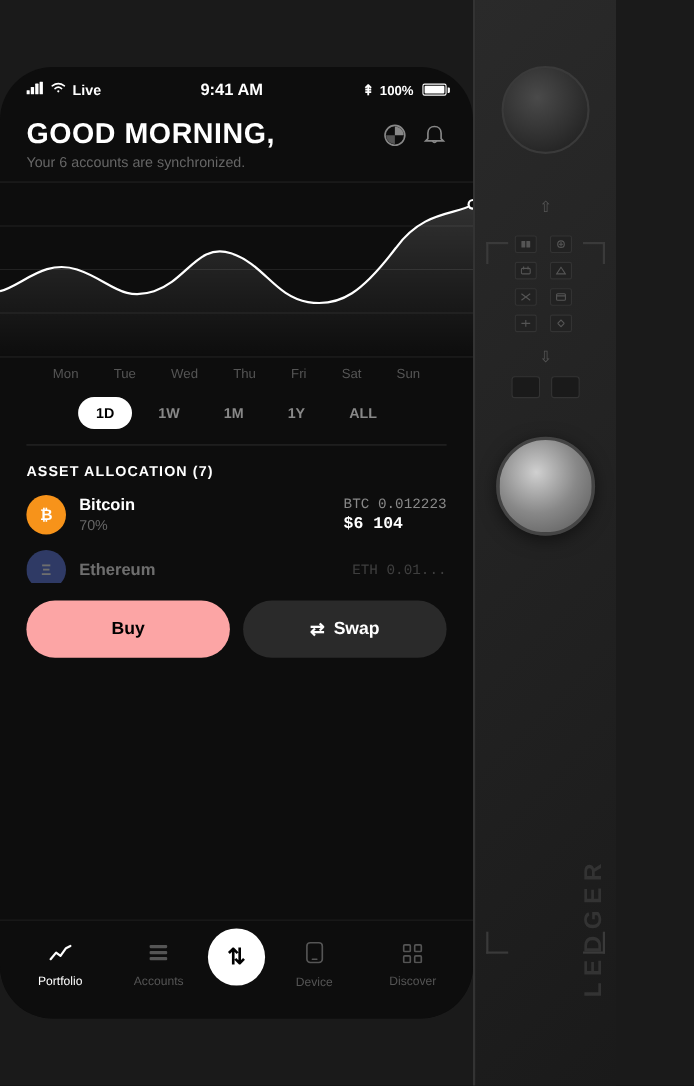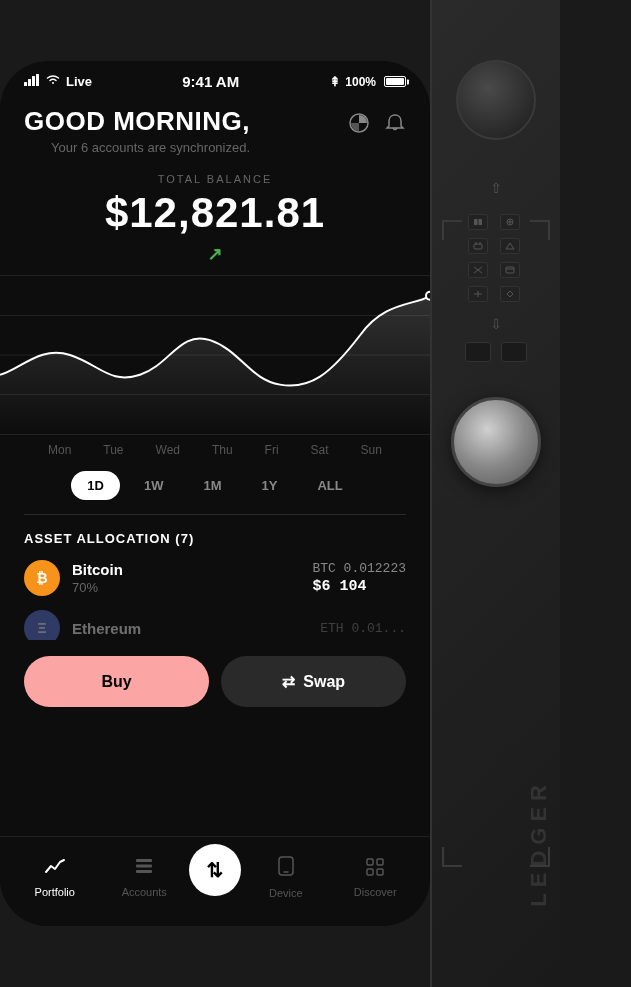--- a/index.html
+++ b/index.html
@@ -65,21 +65,20 @@
       height: calc(987px - 100px);
       overflow: hidden;
     }
 
     
     .header {
       display: flex;
       justify-content: space-between;
       align-items: flex-start;
       margin-bottom: 6px;
-      text-align: right;
     }
     .greeting {
       font-size: 26px;
       font-weight: 700;
       color: #fff;
       letter-spacing: 0.5px;
     }
     .subtitle {
       font-size: 13px;
       color: #666;
@@ -447,27 +446,20 @@
         </span>
         <span class="header-icon">
           <svg width="22" height="22" viewBox="0 0 22 22" fill="none">
             <path d="M11 3 C7.5 3 5 5.5 5 9 L5 14 L3 16 L19 16 L17 14 L17 9 C17 5.5 14.5 3 11 3 Z" stroke="#888" stroke-width="1.5" fill="none"></path>
             <path d="M9 16 Q11 19 13 16" stroke="#888" stroke-width="1.5" fill="none"></path>
           </svg>
         </span>
       </div>
     </div>
 
-    <div class="balance-section">
-      <div class="balance-label">TOTAL BALANCE</div>
-      <div class="balance-amount">$12,821.81</div>
-      <div class="balance-change">
-        <span class="up-arrow">↗</span>
-      </div>
-    </div>
 
     <div class="chart-container">
       <svg class="chart-svg" viewBox="0 0 430 160" preserveAspectRatio="none">
 
         <line x1="0" y1="40" x2="430" y2="40" stroke="#222" stroke-width="1"></line>
         <line x1="0" y1="80" x2="430" y2="80" stroke="#222" stroke-width="1"></line>
         <line x1="0" y1="120" x2="430" y2="120" stroke="#222" stroke-width="1"></line>
 
         <defs>
           <linearGradient id="chartGrad" x1="0" y1="0" x2="0" y2="1">

